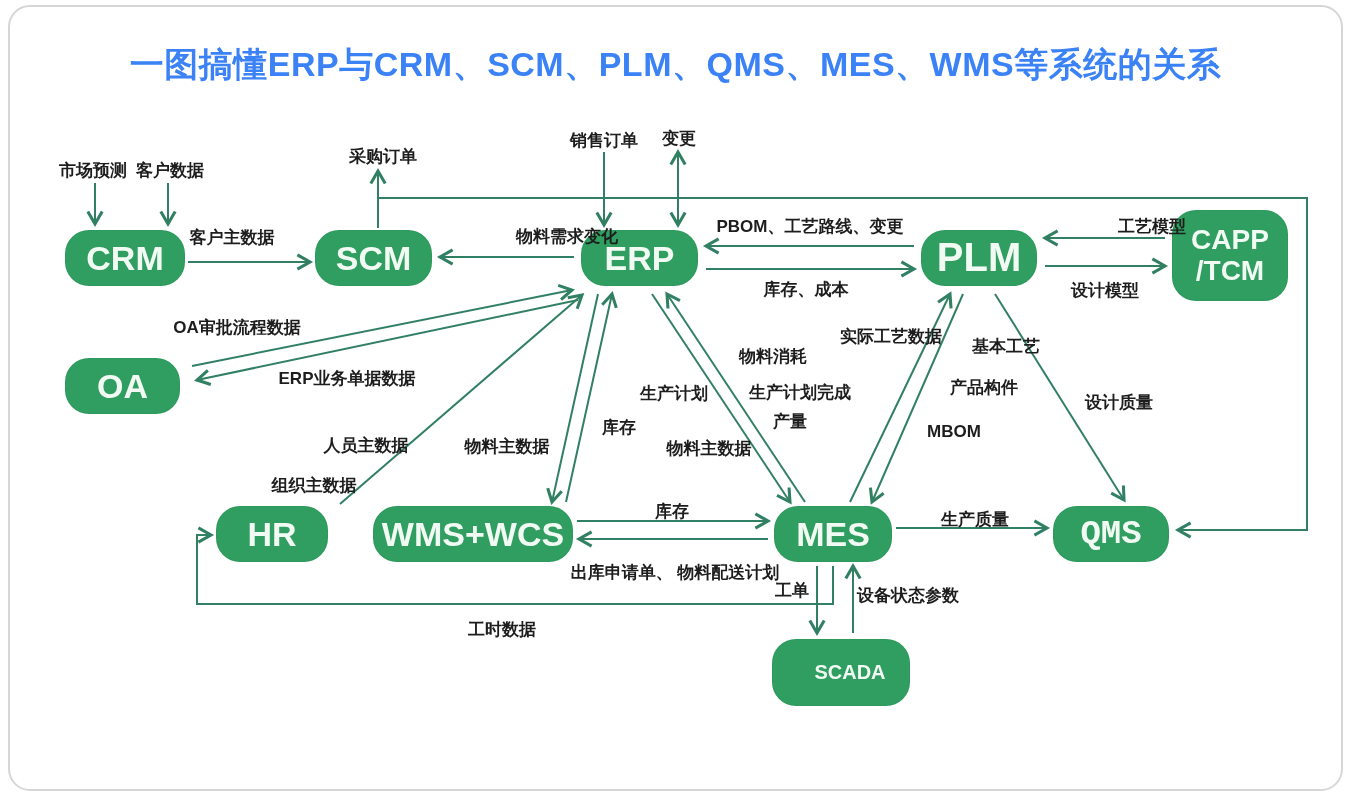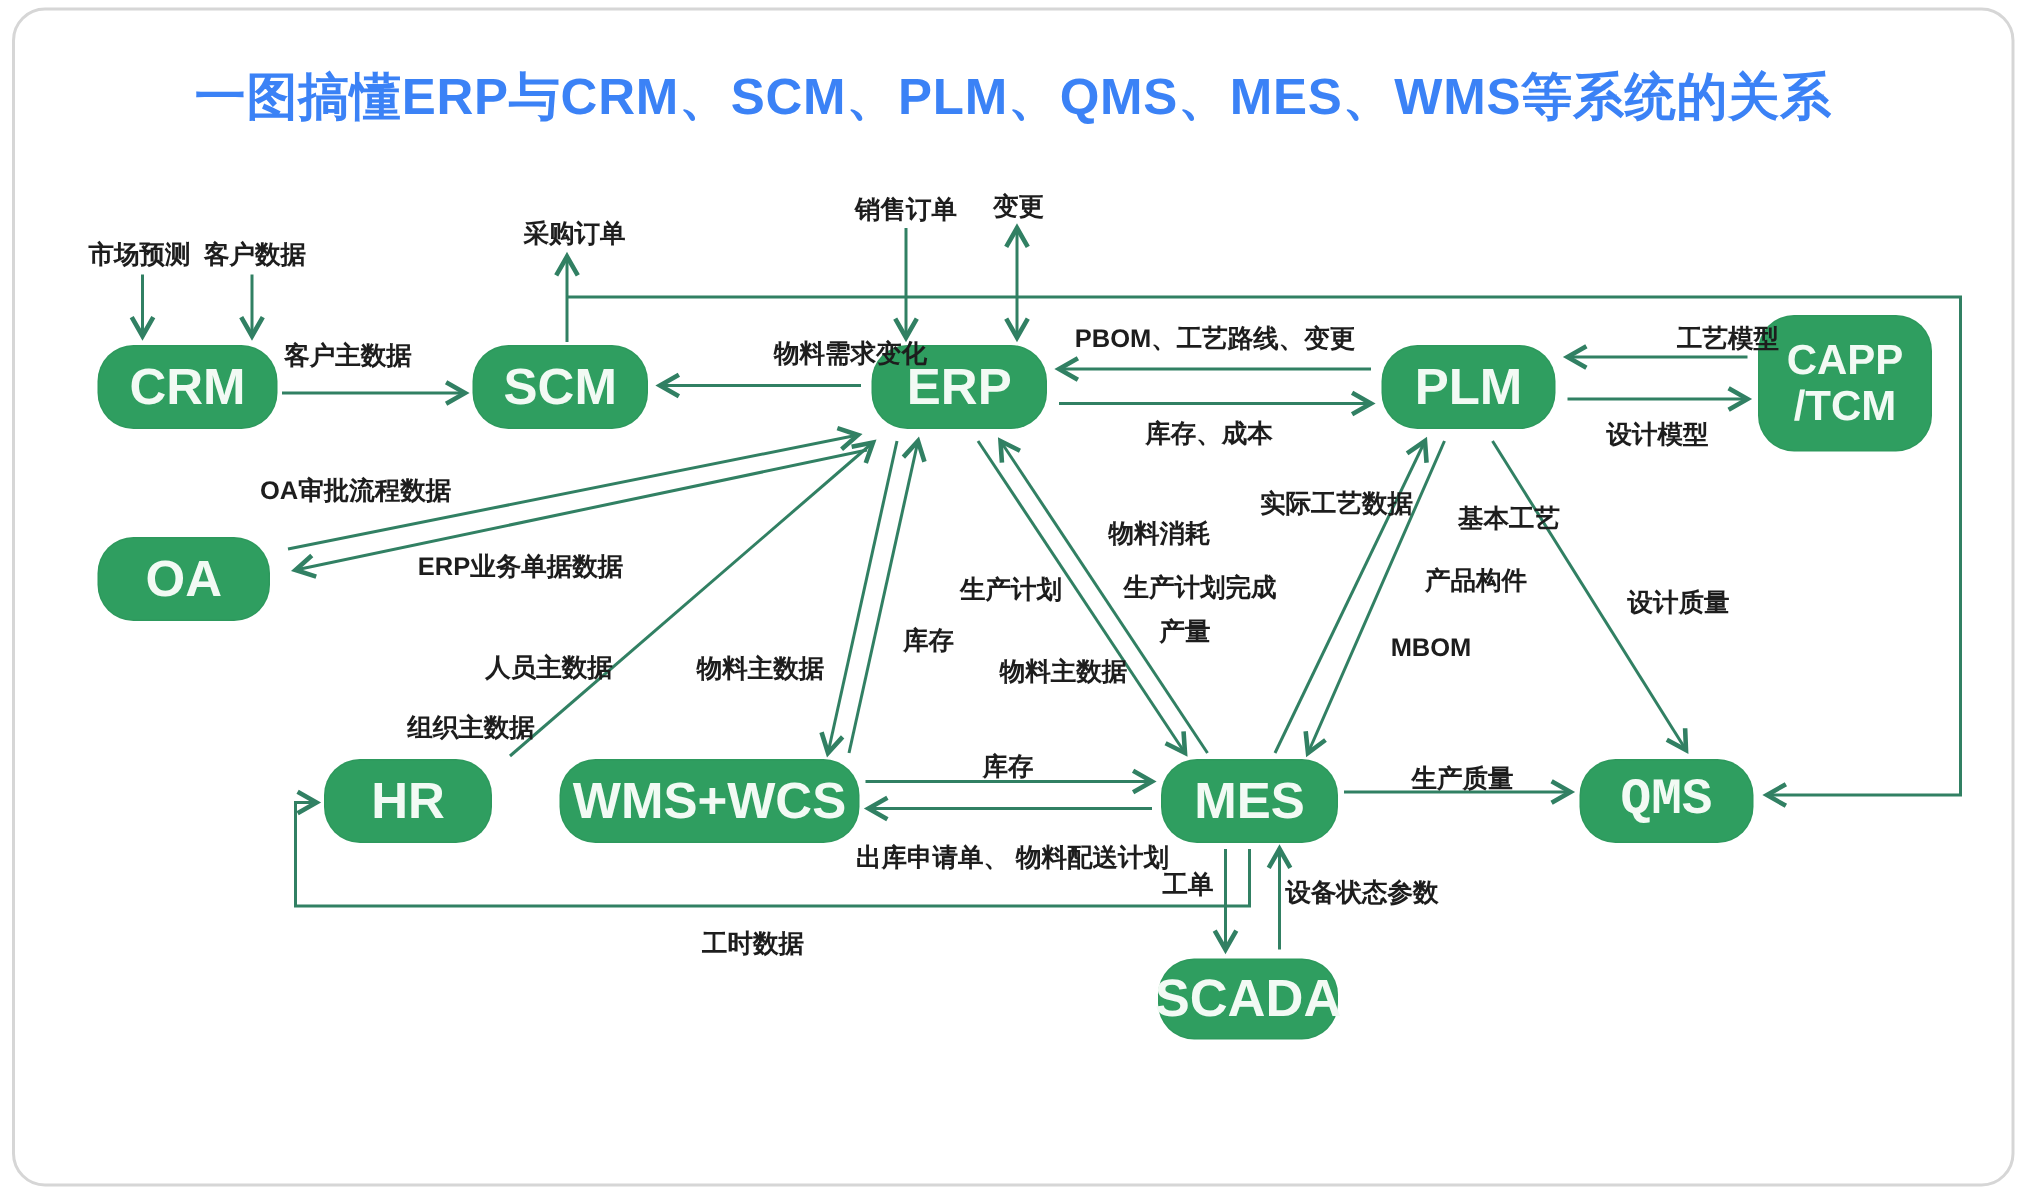--- a/index.html
+++ b/index.html
@@ -61,29 +61,29 @@
     <path d="M896,528 L1047,528" marker-end="url(#ah)"></path>
     <path d="M817,566 L817,633" marker-end="url(#ah)"></path>
     <path d="M853,633 L853,566" marker-end="url(#ah)"></path>
     <path d="M833,566 L833,604 L197,604 L197,535 L211,535" marker-end="url(#ah)"></path>
   </svg>
 
   <div id="boxes">
       <div class="node" style="left: 65px; top: 230px; width: 120px; height: 56px; font-size: 34px;">CRM</div>
       <div class="node" style="left: 315px; top: 230px; width: 117px; height: 56px; font-size: 34px;">SCM</div>
       <div class="node" style="left: 581px; top: 230px; width: 117px; height: 56px; font-size: 34px;">ERP</div>
-      <div class="node" style="left: 921px; top: 230px; width: 116px; height: 56px; font-size: 34px;">PLM</div>
+      <div class="node" style="left: 921px; top: 230px; width: 116px; height: 56px; font-size: 40px;">PLM</div>
       <div class="node" style="left: 1172px; top: 210px; width: 116px; height: 91px; font-size: 28px;">CAPP
 /TCM</div>
       <div class="node" style="left: 65px; top: 358px; width: 115px; height: 56px; font-size: 34px;">OA</div>
       <div class="node" style="left: 216px; top: 506px; width: 112px; height: 56px; font-size: 34px;">HR</div>
       <div class="node" style="left: 373px; top: 506px; width: 200px; height: 56px; font-size: 34px;">WMS+WCS</div>
       <div class="node" style="left: 774px; top: 506px; width: 118px; height: 56px; font-size: 34px;">MES</div>
       <div class="node" style="left: 1053px; top: 506px; width: 116px; height: 56px; font-size: 34px; font-family: Liberation Mono, monospace;">QMS</div>
-      <div class="node" style="left: 772px; top: 639px; width: 120px; height: 54px; font-size: 35px;">SCADA</div>
+      <div class="node" style="left: 772px; top: 639px; width: 120px; height: 67px; font-size: 20px; padding-left: 18px;">SCADA</div>
     </div>
   <div id="edgelabels">
       <div class="edge-label" style="left: 93px; top: 170px;">市场预测</div>
       <div class="edge-label" style="left: 170px; top: 170px;">客户数据</div>
       <div class="edge-label" style="left: 232px; top: 237px;">客户主数据</div>
       <div class="edge-label" style="left: 383px; top: 156px;">采购订单</div>
       <div class="edge-label" style="left: 604px; top: 140px;">销售订单</div>
       <div class="edge-label" style="left: 679px; top: 138px;">变更</div>
       <div class="edge-label" style="left: 547px; top: 236px; padding-left: 40px;">物料需求变化</div>
       <div class="edge-label" style="left: 810px; top: 226px;">PBOM、工艺路线、变更</div>

